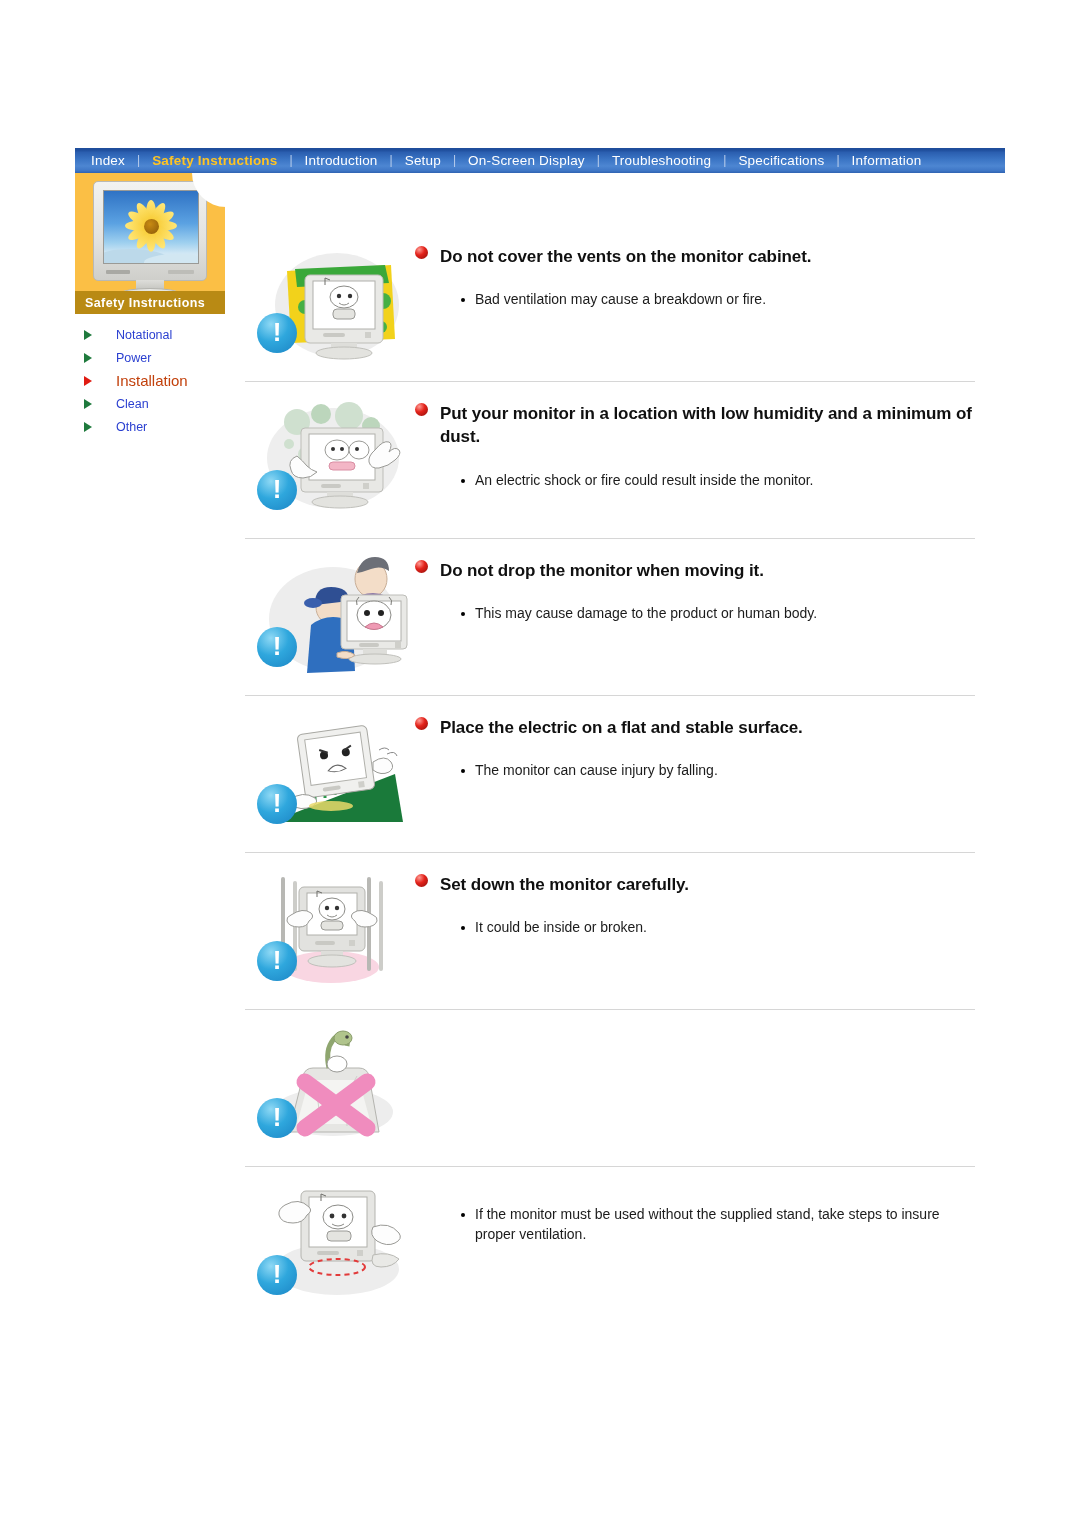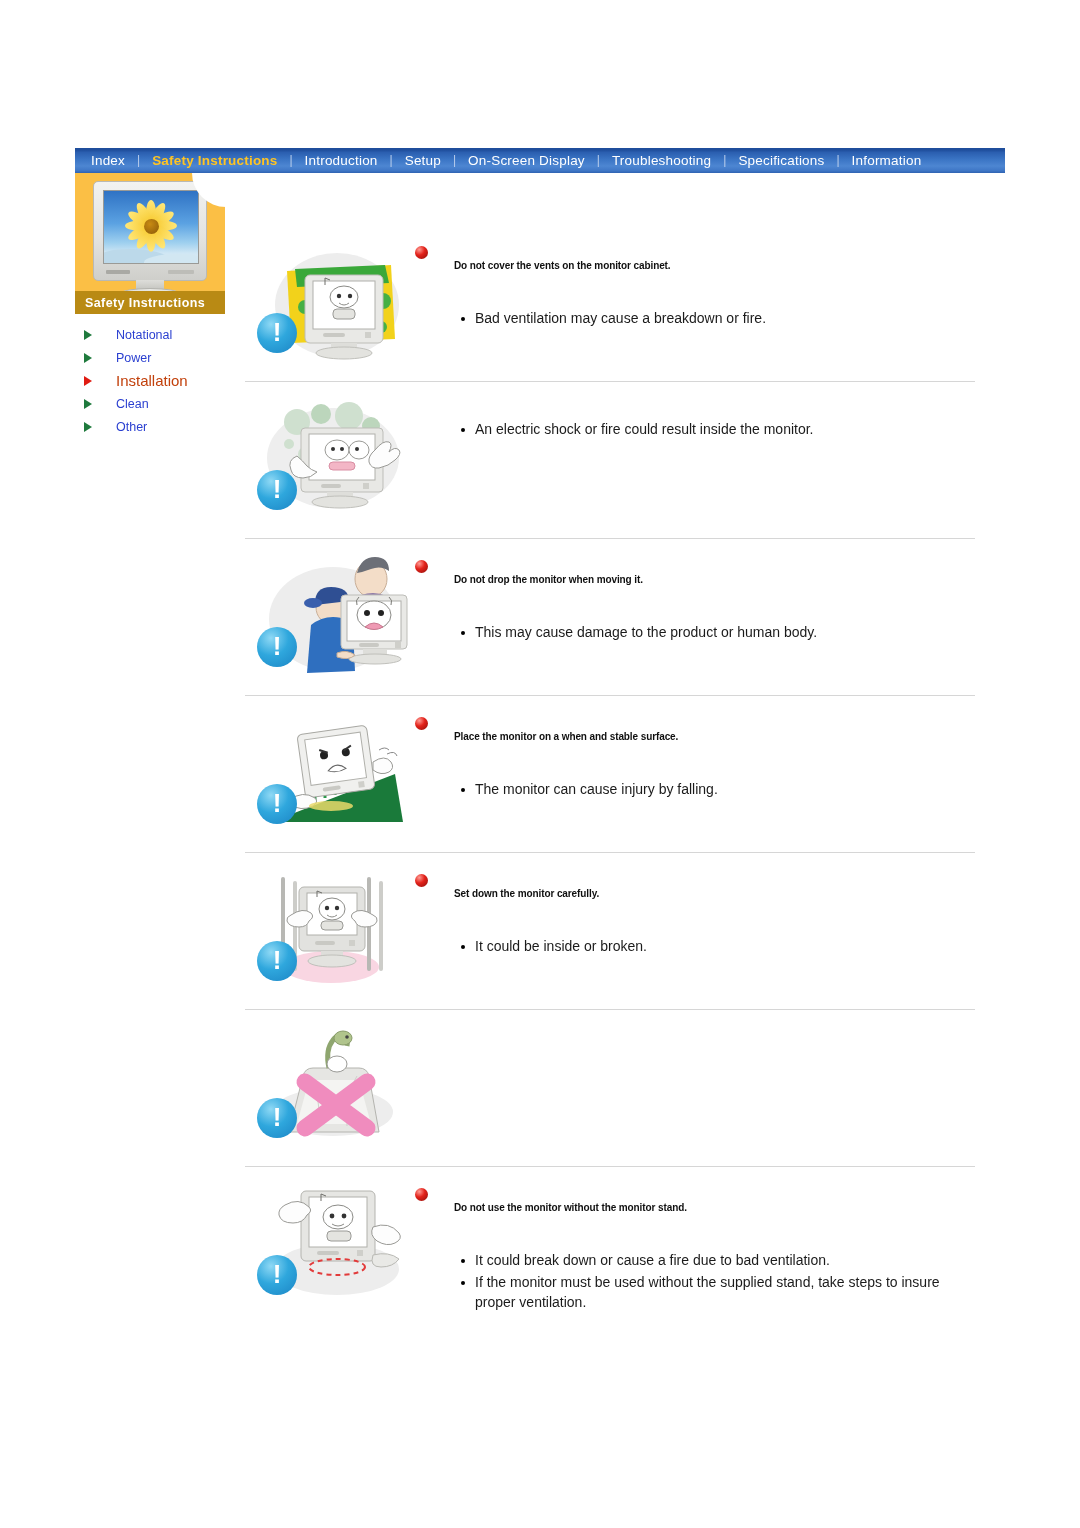--- a/index.html
+++ b/index.html
@@ -260,22 +260,22 @@
   }
   .red-dot {
     flex: none;
     width: 13px; height: 13px;
     border-radius: 50%;
     background: radial-gradient(circle at 33% 28%, #ff9b94 0%, #e3231b 42%, #8d0d08 100%);
     margin-right: 10px;
     margin-top: 3px;
   }
   .head h3 {
-    margin: 16px;
-    font-size: 10px;
+    margin: 2px;
+    font-size: 17px;
     font-weight: 700;
     color: #101010;
     line-height: 1.38;
     letter-spacing: -0.1px;
     max-width: 540px;
   }
   ul.items {
     margin: 20px 0 0 0;
     padding: 0 0 0 46px;
     list-style: none;
@@ -446,20 +446,24 @@
             <rect x="76" y="92" width="20" height="4" rx="2" fill="#c9c9c4"></rect>
             <rect x="118" y="91" width="6" height="6" fill="#cfcfca"></rect>
             <rect x="82" y="100" width="26" height="7" fill="#dedeDA"></rect>
             <ellipse cx="95" cy="110" rx="28" ry="6" fill="#e3e3df" stroke="#c0c0bb"></ellipse>
           </svg>
           <div class="bang">
             <b>!</b>
           </div>
         </div>
         <div class="txt">
+          <div class="head">
+            <span class="red-dot"></span>
+            <h3>Put your monitor in a location with low humidity and a minimum of dust.</h3>
+          </div>
           <ul class="items">
             <li>An electric shock or fire could result inside the monitor.</li>
           </ul>
         </div>
       </div>
     </div>
 
     <div class="sec">
       <div class="sec-inner">
         <div class="illo">
@@ -523,21 +527,21 @@
             <path d="M44 94 q14 -10 26 -2 q4 4 -2 8 q-12 6 -24 -2 z" fill="#fdfdfd" stroke="#9a9a96"></path>
             <ellipse cx="86" cy="100" rx="22" ry="5" fill="#e9d96a" opacity="0.85"></ellipse>
           </svg>
           <div class="bang">
             <b>!</b>
           </div>
         </div>
         <div class="txt">
           <div class="head">
             <span class="red-dot"></span>
-            <h3>Place the monitor on a when and stable surface.</h3>
+            <h3>Place the electric on a flat and stable surface.</h3>
           </div>
           <ul class="items">
             <li>The monitor can cause injury by falling.</li>
           </ul>
         </div>
       </div>
     </div>
 
     <div class="sec">
       <div class="illo-wrap"></div>
@@ -619,26 +623,21 @@
             <ellipse cx="92" cy="90" rx="28" ry="8" fill="none" stroke="#e23b3b" stroke-width="2" stroke-dasharray="5 4"></ellipse>
             <path d="M40 28 q14 -8 24 2 q4 4 -2 8 q-4 8 -14 8 q-12 0 -14 -8 q-1 -6 6 -10 z" fill="#fdfdfd" stroke="#9a9a96"></path>
             <path d="M128 50 q16 -6 26 6 q4 6 -4 10 q-8 4 -18 -2 q-8 -6 -4 -14 z" fill="#fdfdfd" stroke="#9a9a96"></path>
             <path d="M128 78 q16 -4 26 4 q-6 8 -18 8 q-12 0 -8 -12 z" fill="#e9e9e6" stroke="#b9b9b4"></path>
           </svg>
           <div class="bang">
             <b>!</b>
           </div>
         </div>
         <div class="txt">
-          <div class="head">
-            <span class="red-dot"></span>
-            <h3>Do not use the monitor without the monitor stand.</h3>
-          </div>
           <ul class="items">
-            <li>It could break down or cause a fire due to bad ventilation.</li>
             <li>If the monitor must be used without the supplied stand, take steps to insure proper ventilation.</li>
           </ul>
         </div>
       </div>
     </div>
 
   </div>
 </div>
 
 </body></html>

